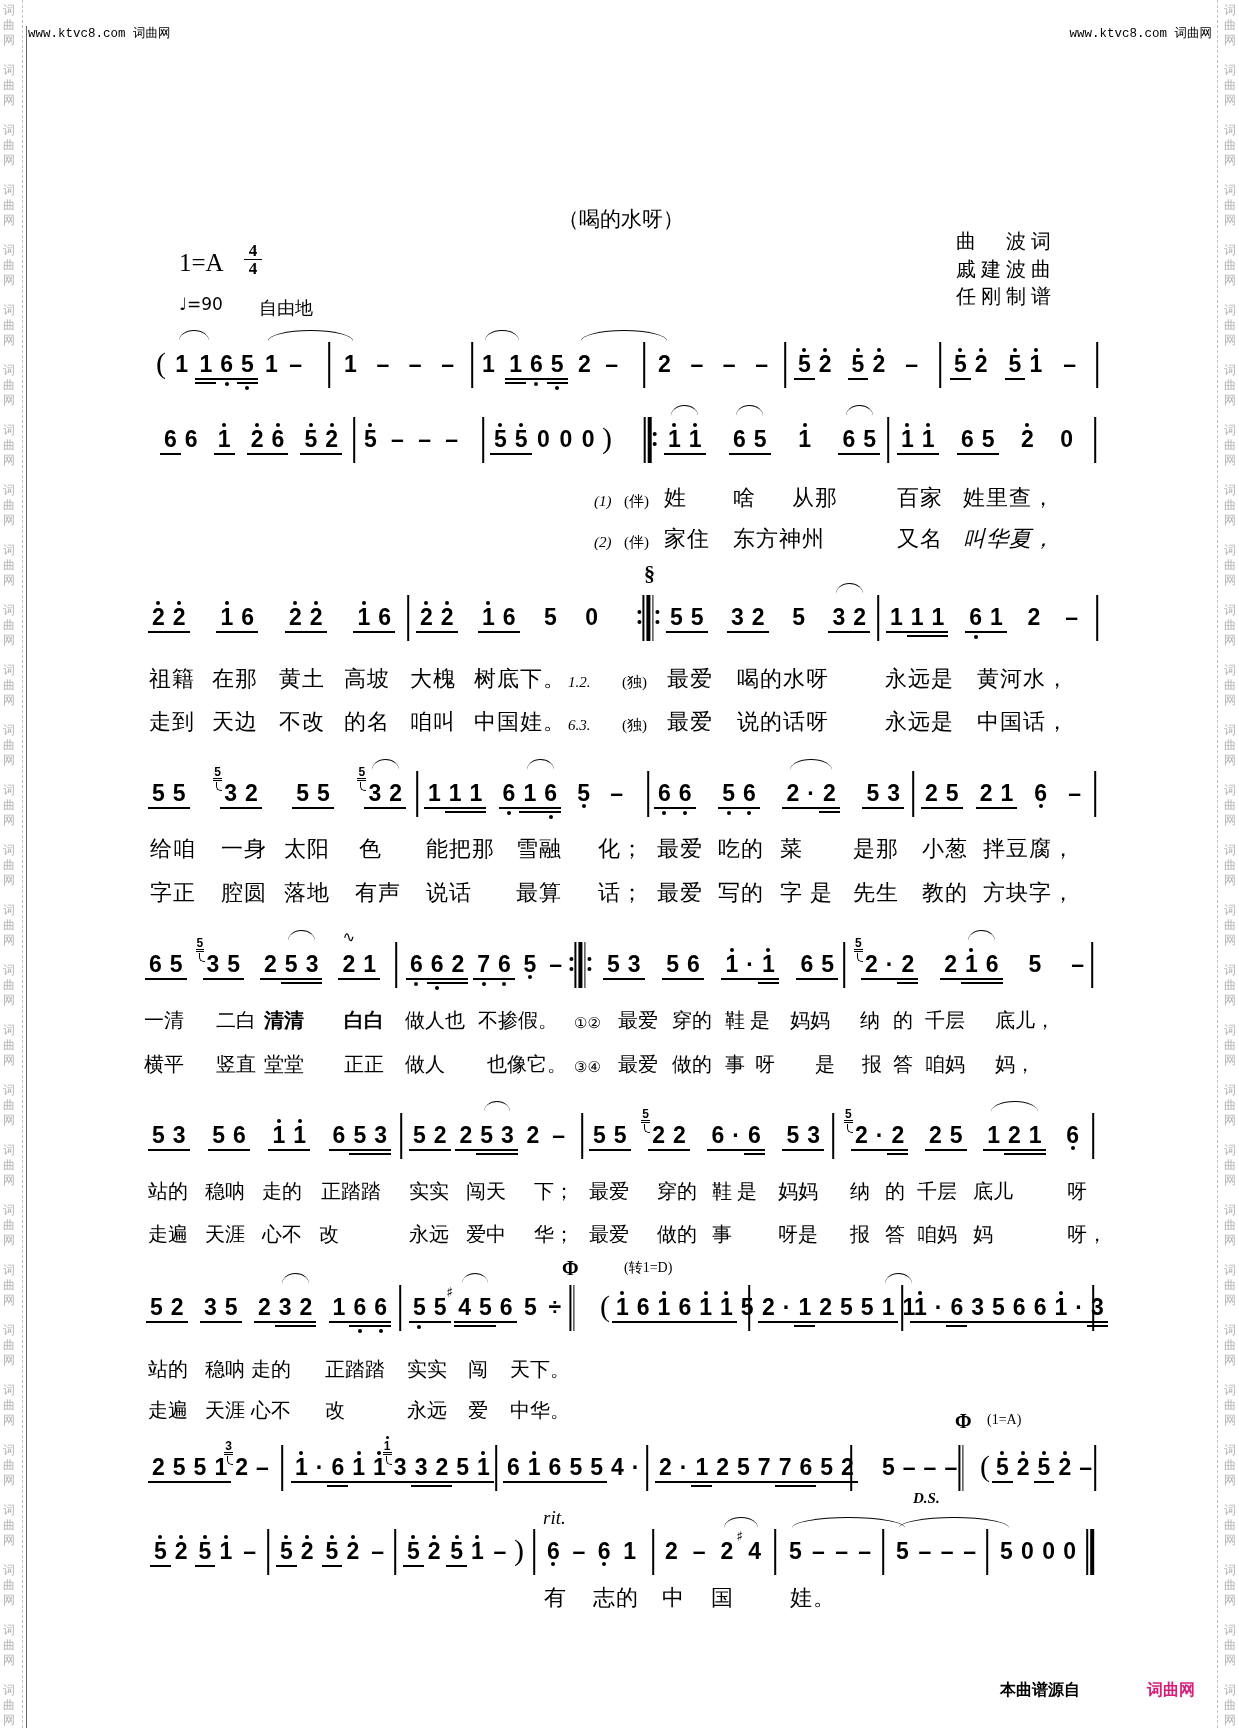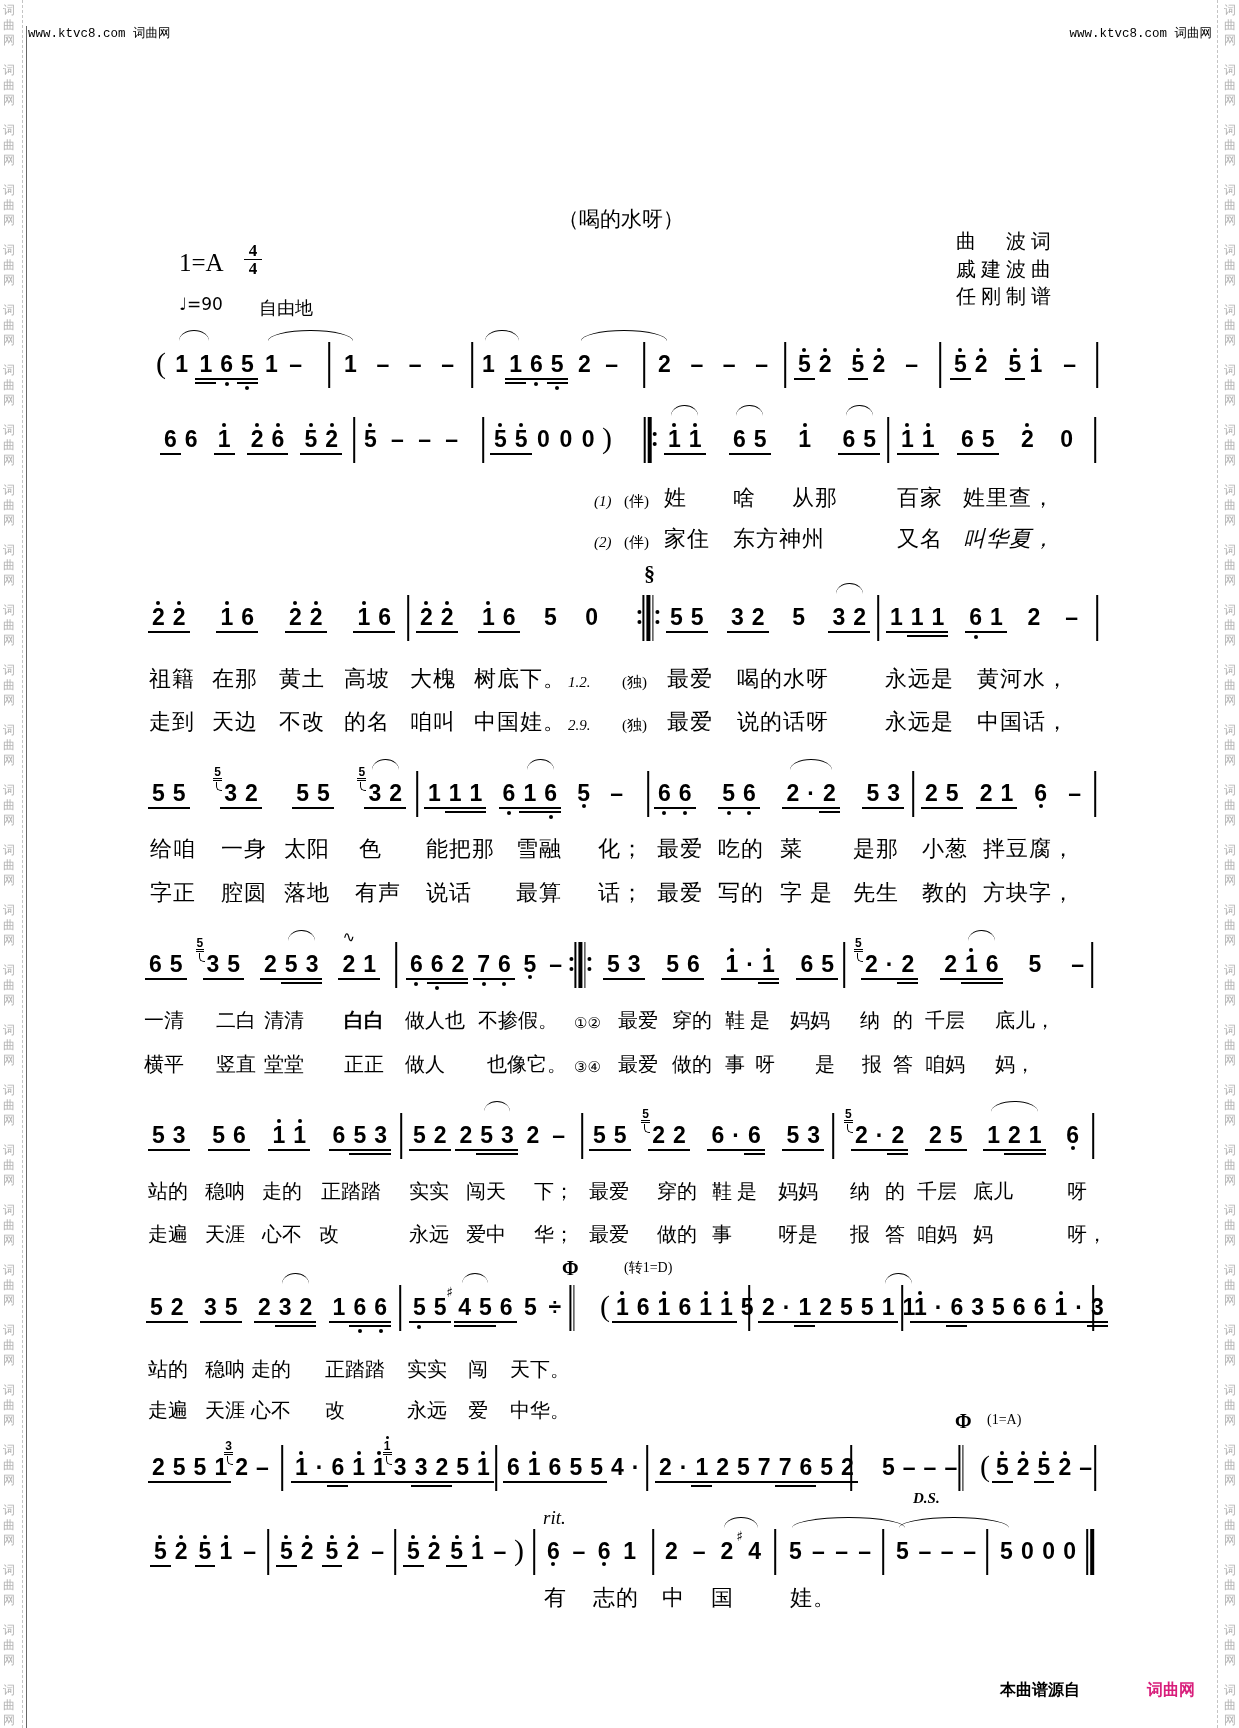--- a/index.html
+++ b/index.html
@@ -2051,21 +2051,21 @@
       <span class="lyr" style="left: 667px; top: 666px;">最爱</span>
       <span class="lyr" style="left: 737px; top: 666px;">喝的水呀</span>
       <span class="lyr" style="left: 885px; top: 666px;">永远是</span>
       <span class="lyr" style="left: 977px; top: 666px;">黄河水，</span>
       <span class="lyr" style="left: 149px; top: 709px;">走到</span>
       <span class="lyr" style="left: 212px; top: 709px;">天边</span>
       <span class="lyr" style="left: 279px; top: 709px;">不改</span>
       <span class="lyr" style="left: 344px; top: 709px;">的名</span>
       <span class="lyr" style="left: 410px; top: 709px;">咱叫</span>
       <span class="lyr" style="left: 474px; top: 709px;">中国娃。</span>
-      <span class="lyr anno it" style="left: 568px; top: 712px;">2.9.</span>
+      <span class="lyr anno it" style="left: 568px; top: 712px;">6.3.</span>
       <span class="lyr anno" style="left: 622px; top: 712px;">(独)</span>
       <span class="lyr" style="left: 667px; top: 709px;">最爱</span>
       <span class="lyr" style="left: 737px; top: 709px;">说的话呀</span>
       <span class="lyr" style="left: 885px; top: 709px;">永远是</span>
       <span class="lyr" style="left: 977px; top: 709px;">中国话，</span>
       <span class="lyr" style="left: 150px; top: 836px;">给咱</span>
       <span class="lyr" style="left: 221px; top: 836px;">一身</span>
       <span class="lyr" style="left: 284px; top: 836px;">太阳</span>
       <span class="lyr" style="left: 359px; top: 836px;">色</span>
       <span class="lyr" style="left: 426px; top: 836px;">能把那</span>
@@ -2086,21 +2086,21 @@
       <span class="lyr" style="left: 598px; top: 880px;">话；</span>
       <span class="lyr" style="left: 657px; top: 880px;">最爱</span>
       <span class="lyr" style="left: 718px; top: 880px;">写的</span>
       <span class="lyr" style="left: 780px; top: 880px;">字</span>
       <span class="lyr" style="left: 810px; top: 880px;">是</span>
       <span class="lyr" style="left: 853px; top: 880px;">先生</span>
       <span class="lyr" style="left: 922px; top: 880px;">教的</span>
       <span class="lyr" style="left: 983px; top: 880px;">方块字，</span>
       <span class="lyr cond" style="left: 144px; top: 1007px;">一清</span>
       <span class="lyr cond" style="left: 216px; top: 1007px;">二白</span>
-      <span class="lyr cond" style="left: 264px; top: 1007px;">清清</span>
+      <span class="lyr cond" style="left: 264px; top: 1007px; font-weight: bold;">清清</span>
       <span class="lyr cond" style="left: 344px; top: 1007px; font-weight: bold;">白白</span>
       <span class="lyr cond" style="left: 405px; top: 1007px;">做人也</span>
       <span class="lyr cond" style="left: 478px; top: 1007px;">不掺假。</span>
       <span class="lyr anno" style="left: 574px; top: 1010px;">①②</span>
       <span class="lyr cond" style="left: 618px; top: 1007px;">最爱</span>
       <span class="lyr cond" style="left: 672px; top: 1007px;">穿的</span>
       <span class="lyr cond" style="left: 725px; top: 1007px;">鞋</span>
       <span class="lyr cond" style="left: 750px; top: 1007px;">是</span>
       <span class="lyr cond" style="left: 790px; top: 1007px;">妈妈</span>
       <span class="lyr cond" style="left: 860px; top: 1007px;">纳</span>

